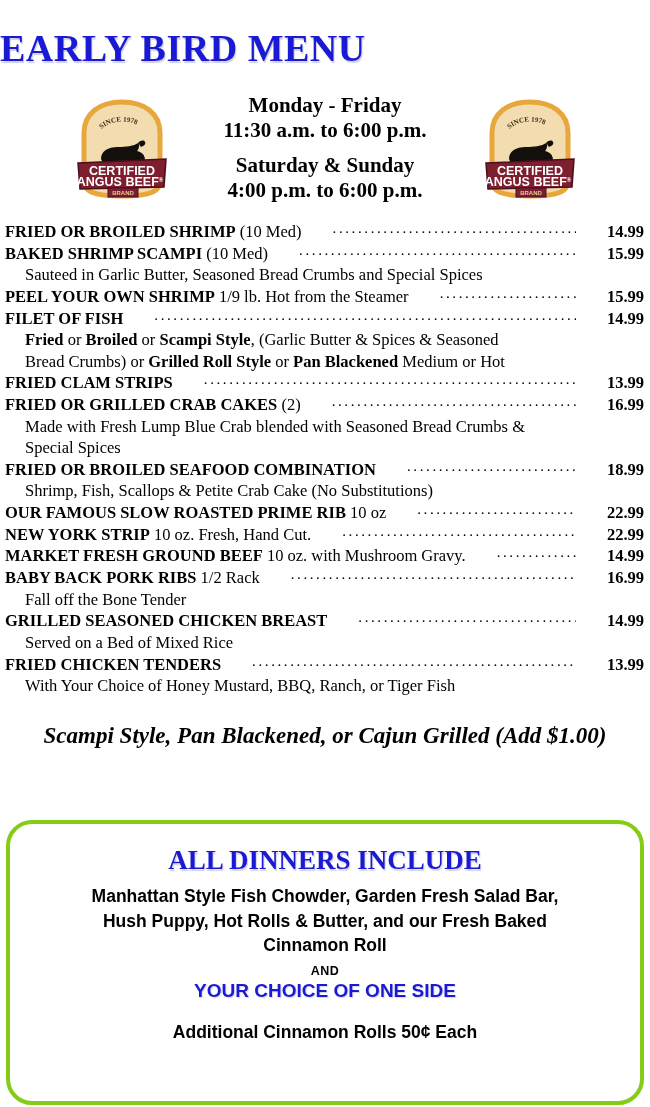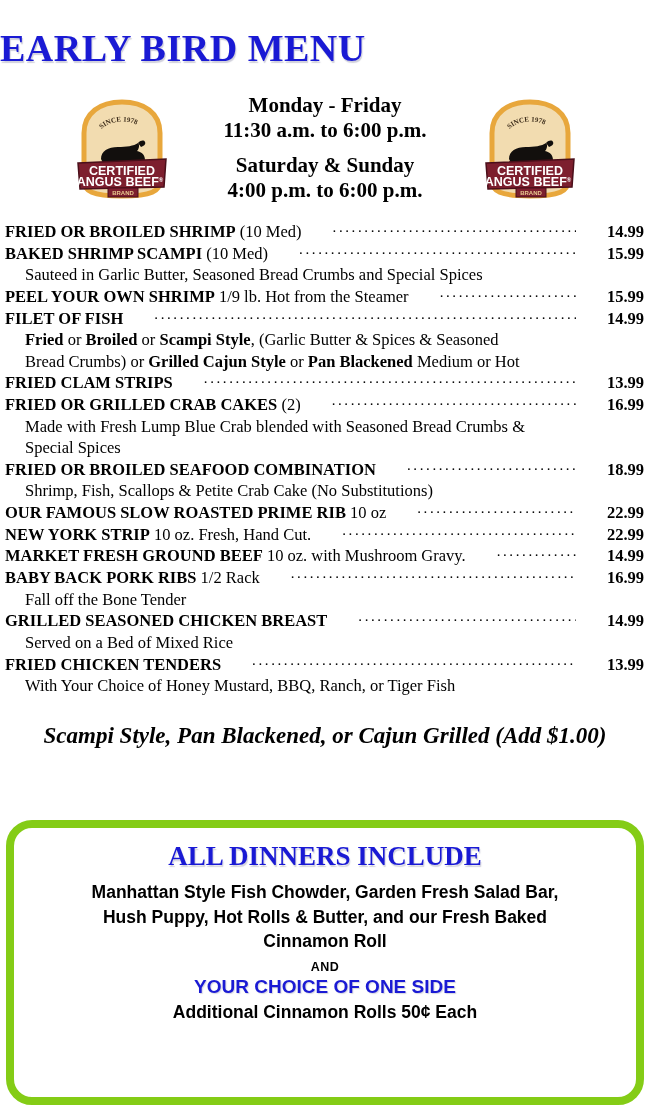--- a/index.html
+++ b/index.html
@@ -52,21 +52,21 @@
   .logo.right { left: 482px; }
   .logo svg { display: block; width: 100%; height: 100%; }
 
   
   .menu {
     margin: 10px 0 0 0;
     padding: 0 6px 0 5px;
   }
   .item-row {
     display: flex;
-    align-items: flex-start;
+    align-items: center;
     font-size: 16.5px;
     line-height: 1.32;
     white-space: nowrap;
     gap: 29px;
   }
   .item-name {
     font-weight: bold;
     flex: 0 0 auto;
   }
   .item-name .reg { font-weight: normal; }
@@ -105,24 +105,24 @@
     margin-top: 26px;
   }
 
   
   .include-box {
     position: absolute;
     left: 6px;
     right: 6px;
     top: 820px;
     bottom: 2px;
-    border: 8px solid #84cc16;
+    border: 4px solid #84cc16;
     border-radius: 26px;
     box-sizing: border-box;
-    padding: 14px 20px 0 20px;
+    padding: 22px 20px 0 20px;
   }
   .box-title {
     text-align: center;
     font-size: 27px;
     font-weight: bold;
     color: #1a1ad4;
     line-height: 1.1;
     text-shadow: 1px 2px 1px rgba(170,170,190,0.5);
   }
   .box-lines {
@@ -156,21 +156,21 @@
     font-weight: bold;
     font-size: 17.5px;
     line-height: 1.42;
     margin-top: 8px;
   }
   .box-extra {
     text-align: center;
     font-family: "Liberation Sans", "DejaVu Sans", sans-serif;
     font-weight: bold;
     font-size: 17.5px;
-    margin-top: 4px;
+    margin-top: 20px;
   }
 </style>
 </head>
 <body>
 
 <h1 class="page-title">EARLY BIRD MENU</h1>
 
 <div class="header-block">
 
   <div class="logo left">
@@ -238,21 +238,21 @@
       <span class="item-name">PEEL YOUR OWN SHRIMP<span class="reg"> 1/9 lb. Hot from the Steamer</span></span>
       <span class="leader"></span>
       <span class="price">15.99</span>
     </div>
     <div class="item-row">
       <span class="item-name">FILET OF FISH</span>
       <span class="leader"></span>
       <span class="price">14.99</span>
     </div>
     <div class="desc"><b>Fried</b><span> or </span><b>Broiled</b><span> or </span><b>Scampi Style</b><span>, (Garlic Butter &amp; Spices &amp; Seasoned</span></div>
-    <div class="desc"><span>Bread Crumbs) or </span><b>Grilled Cajun Style</b><span> or </span><b>Pan Blackened</b><span> Medium or Hot</span></div>
+    <div class="desc"><span>Bread Crumbs) or </span><b>Grilled Roll Style</b><span> or </span><b>Pan Blackened</b><span> Medium or Hot</span></div>
     <div class="item-row">
       <span class="item-name">FRIED CLAM STRIPS</span>
       <span class="leader"></span>
       <span class="price">13.99</span>
     </div>
     <div class="item-row">
       <span class="item-name">FRIED OR GRILLED CRAB CAKES<span class="reg"> (2)</span></span>
       <span class="leader"></span>
       <span class="price">16.99</span>
     </div>

